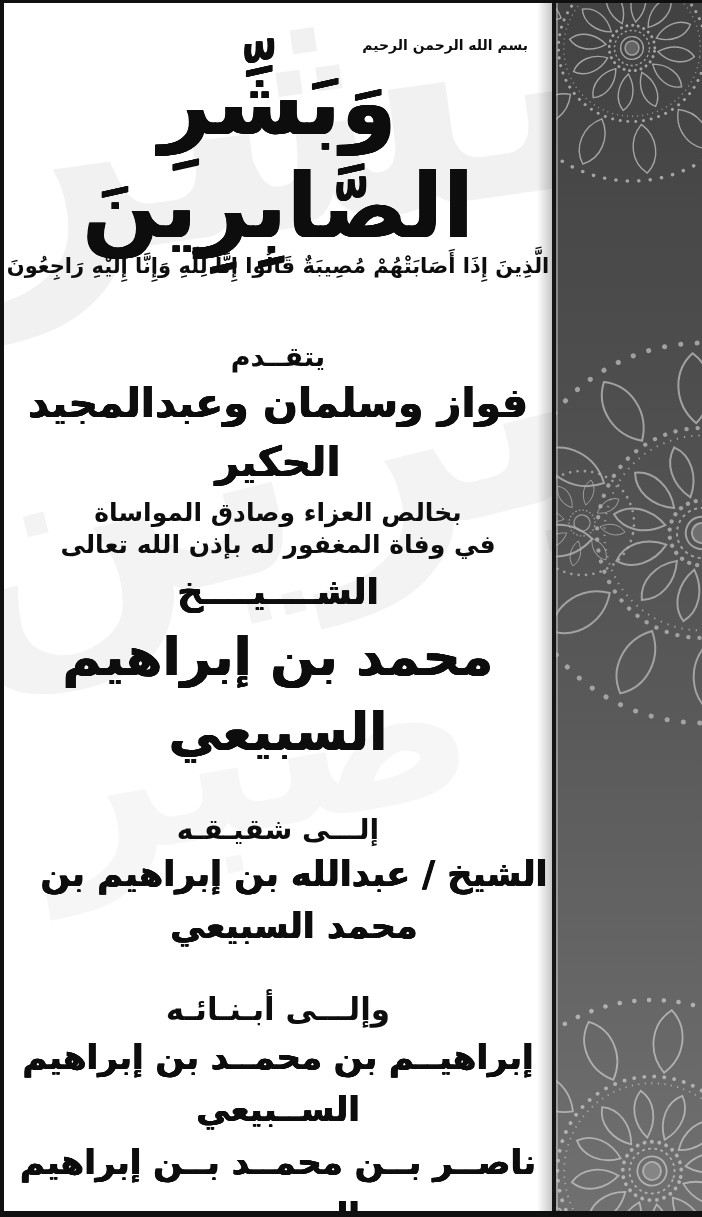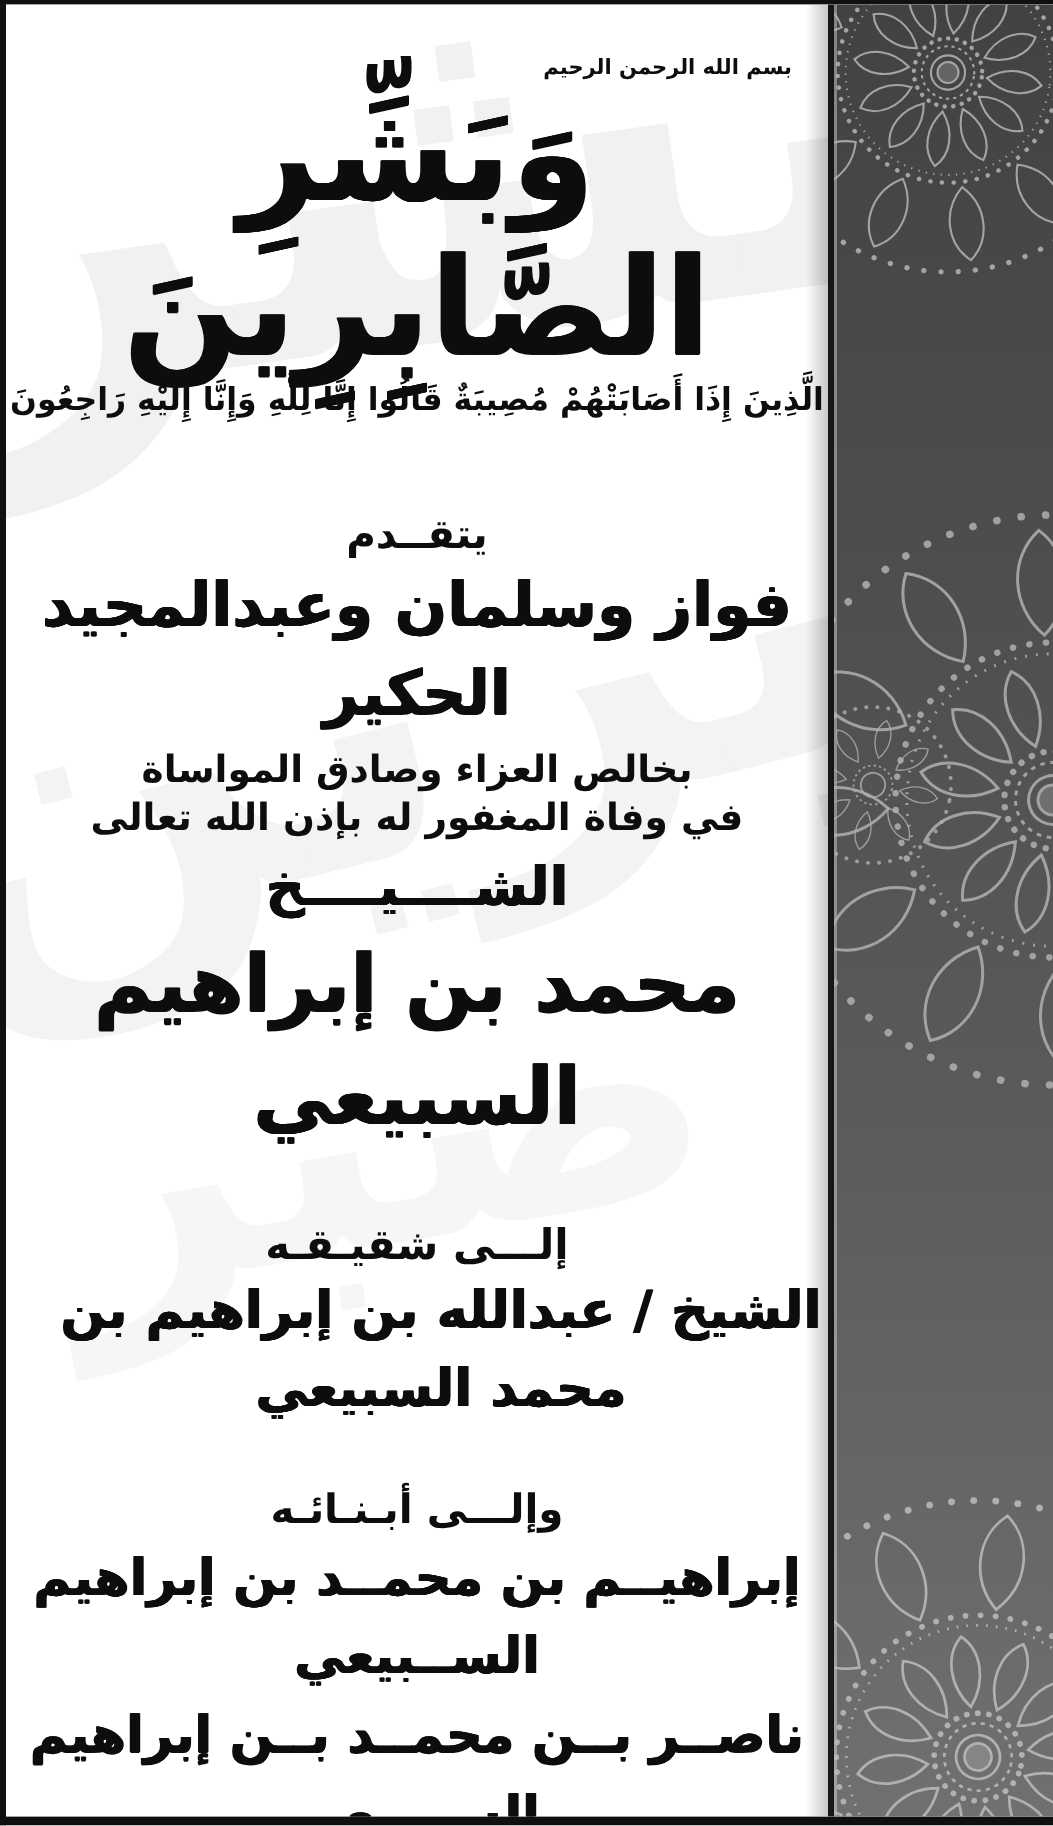--- a/index.html
+++ b/index.html
@@ -68,21 +68,21 @@
   }
   .verse { font-size:21px; margin-top:2px; line-height:1.5; }
   .presenting { margin-top:58px; font-size:27px; }
   .condolers  { margin-top:2px;  font-size:41px; line-height:1.45; }
   .cond-line1 { margin-top:6px;  font-size:25px; }
   .cond-line2 { margin-top:3px;  font-size:25px; }
   .sheikh     { margin-top:12px; font-size:36px; }
   .deceased   { margin-top:8px; font-size:53px; line-height:1.4; }
   .to-brother { margin-top:44px; font-size:28px; }
   .brother    { margin-top:2px;  font-size:35px; line-height:1.5;padding-left:32px; }
-  .to-sons    { margin-top:38px; font-size:27px; }
+  .to-sons    { margin-top:38px; font-size:31px; }
   .sons       { margin-top:4px; }
   .son        { font-size:34px; line-height:1.55; }
   .heavy {
     text-shadow:0.5px 0 currentColor, -0.5px 0 currentColor, 0 0.4px currentColor;
   }
 </style>
 </head>
 <body>
 
 <div class="page">

